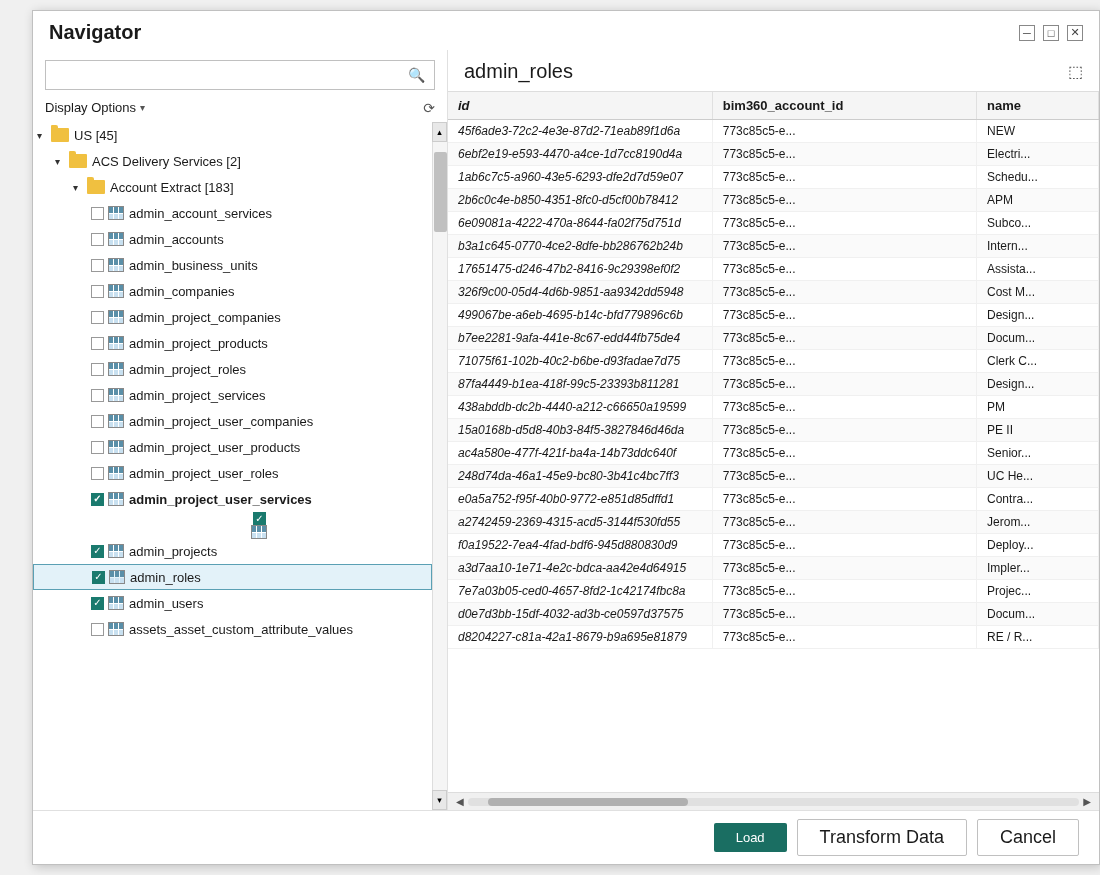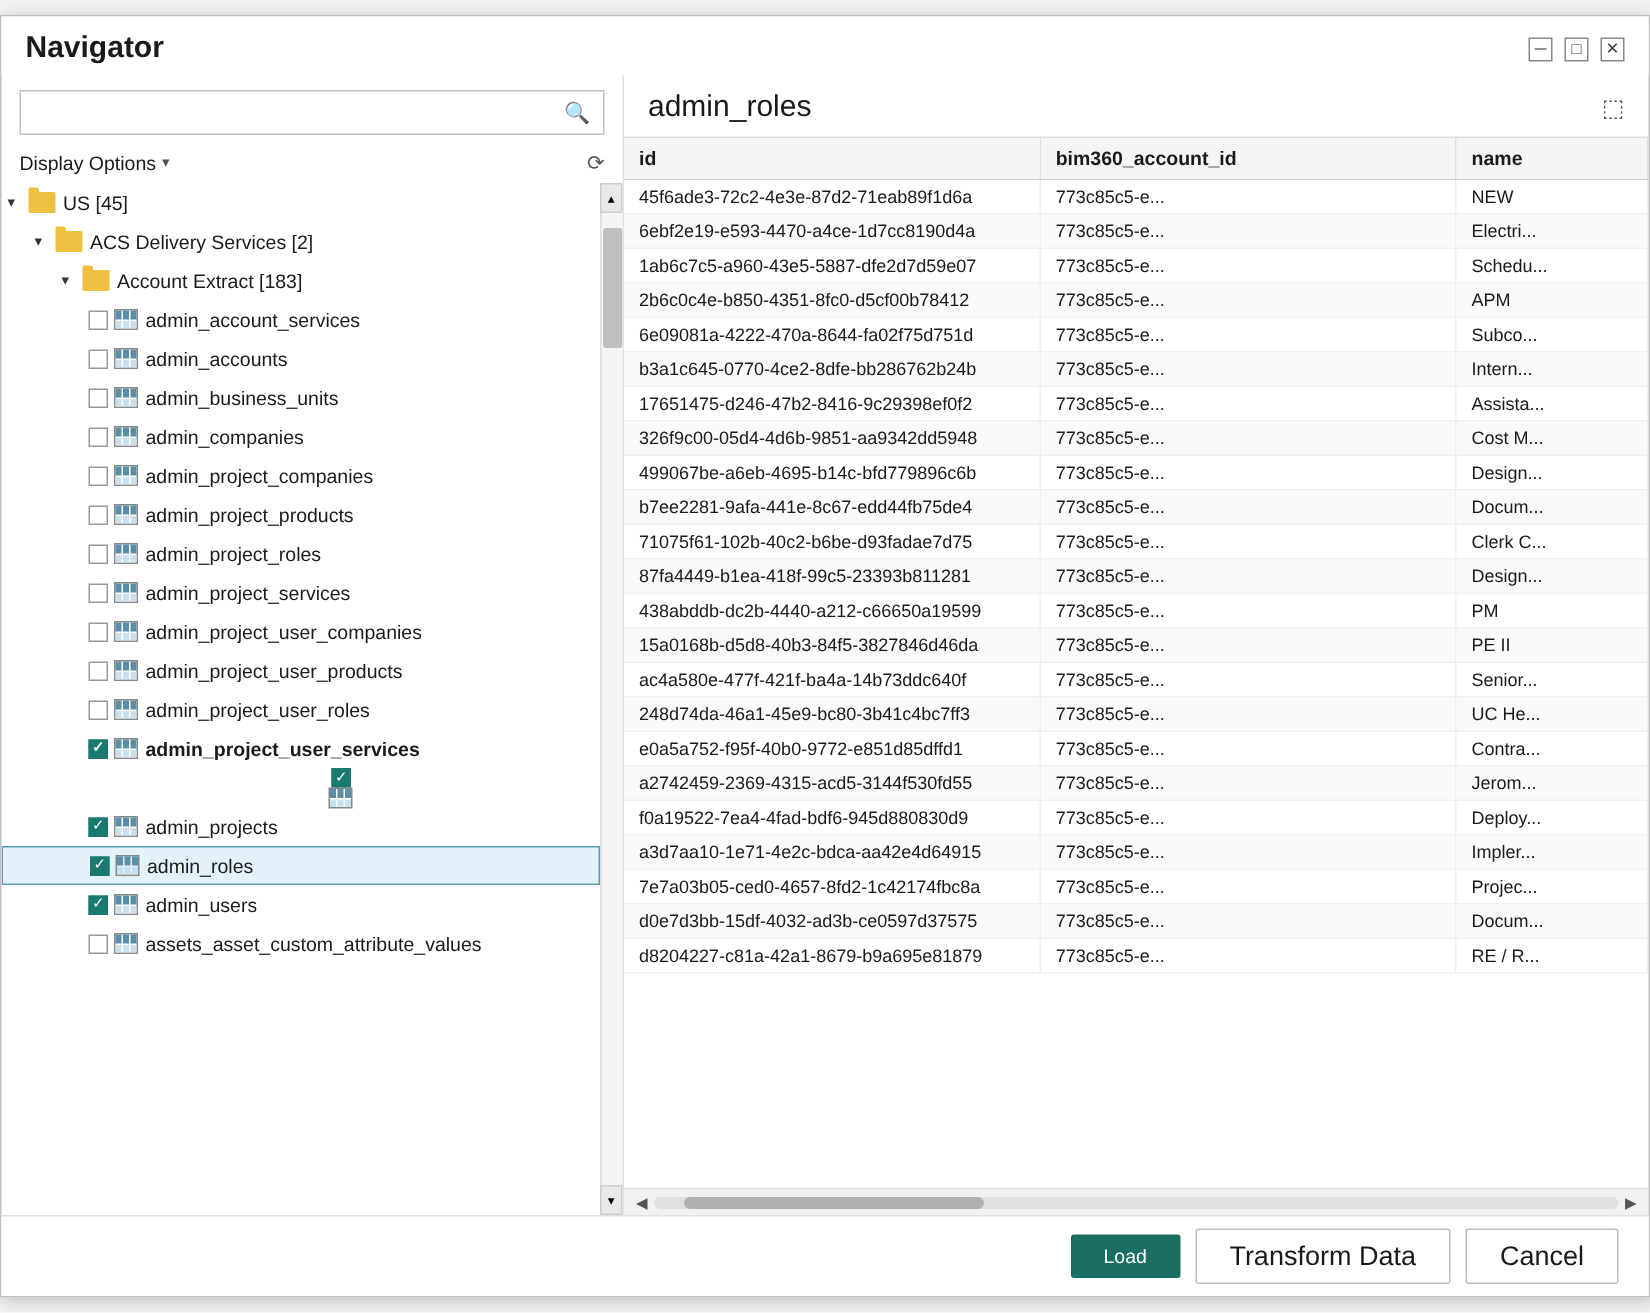--- a/index.html
+++ b/index.html
@@ -15,20 +15,21 @@
       overflow: hidden;
     }
     .window {
       width: 1100px;
       height: 855px;
       background: #ffffff;
       border: 1px solid #c0c0c0;
       box-shadow: 2px 2px 10px rgba(0,0,0,0.2);
       display: flex;
       flex-direction: column;
+      margin-left: 32px;
     }
     .title-bar {
       display: flex;
       align-items: center;
       justify-content: space-between;
       padding: 10px 16px 6px 16px;
       background: #ffffff;
       border-bottom: none;
     }
     .title-bar-title {
@@ -84,21 +85,21 @@
       font-size: 13px;
       background: transparent;
     }
     .search-icon {
       color: #555;
       font-size: 14px;
       cursor: pointer;
     }
     .display-options-row {
       display: flex;
-      align-items: center;
+      align-items: flex-start;
       justify-content: space-between;
       padding: 2px 12px 6px 12px;
     }
     .display-options-btn {
       display: flex;
       align-items: center;
       gap: 4px;
       font-size: 13px;
       color: #1a1a1a;
       cursor: pointer;
@@ -262,21 +263,21 @@
       padding: 4px 10px;
       font-size: 12px;
       color: #1a1a1a;
       white-space: nowrap;
       overflow: hidden;
       text-overflow: ellipsis;
     }
     .data-table tr:nth-child(even) td {
       background: #fafafa;
     }
-    .col-id { width: 260px; }
+    .col-id { width: 260px; font-style: italic; }
     .col-bim { width: 260px; }
     .col-name { width: 120px; }
     
     .h-scroll-bar {
       height: 18px;
       background: #f0f0f0;
       border-top: 1px solid #ddd;
       display: flex;
       align-items: center;
       padding: 0 4px;
@@ -675,21 +676,21 @@
                   <td class="col-id">45f6ade3-72c2-4e3e-87d2-71eab89f1d6a</td>
                   <td class="col-bim">773c85c5-e...</td>
                   <td class="col-name">NEW</td>
                 </tr>
                 <tr>
                   <td class="col-id">6ebf2e19-e593-4470-a4ce-1d7cc8190d4a</td>
                   <td class="col-bim">773c85c5-e...</td>
                   <td class="col-name">Electri...</td>
                 </tr>
                 <tr>
-                  <td class="col-id">1ab6c7c5-a960-43e5-5887-dfe2d7d59e07</td>
+                  <td class="col-id">1ab6c7c5-a960-43e5-6293-dfe2d7d59e07</td>
                   <td class="col-bim">773c85c5-e...</td>
                   <td class="col-name">Schedu...</td>
                 </tr>
                 <tr>
                   <td class="col-id">2b6c0c4e-b850-4351-8fc0-d5cf00b78412</td>
                   <td class="col-bim">773c85c5-e...</td>
                   <td class="col-name">APM</td>
                 </tr>
                 <tr>
                   <td class="col-id">6e09081a-4222-470a-8644-fa02f75d751d</td>

